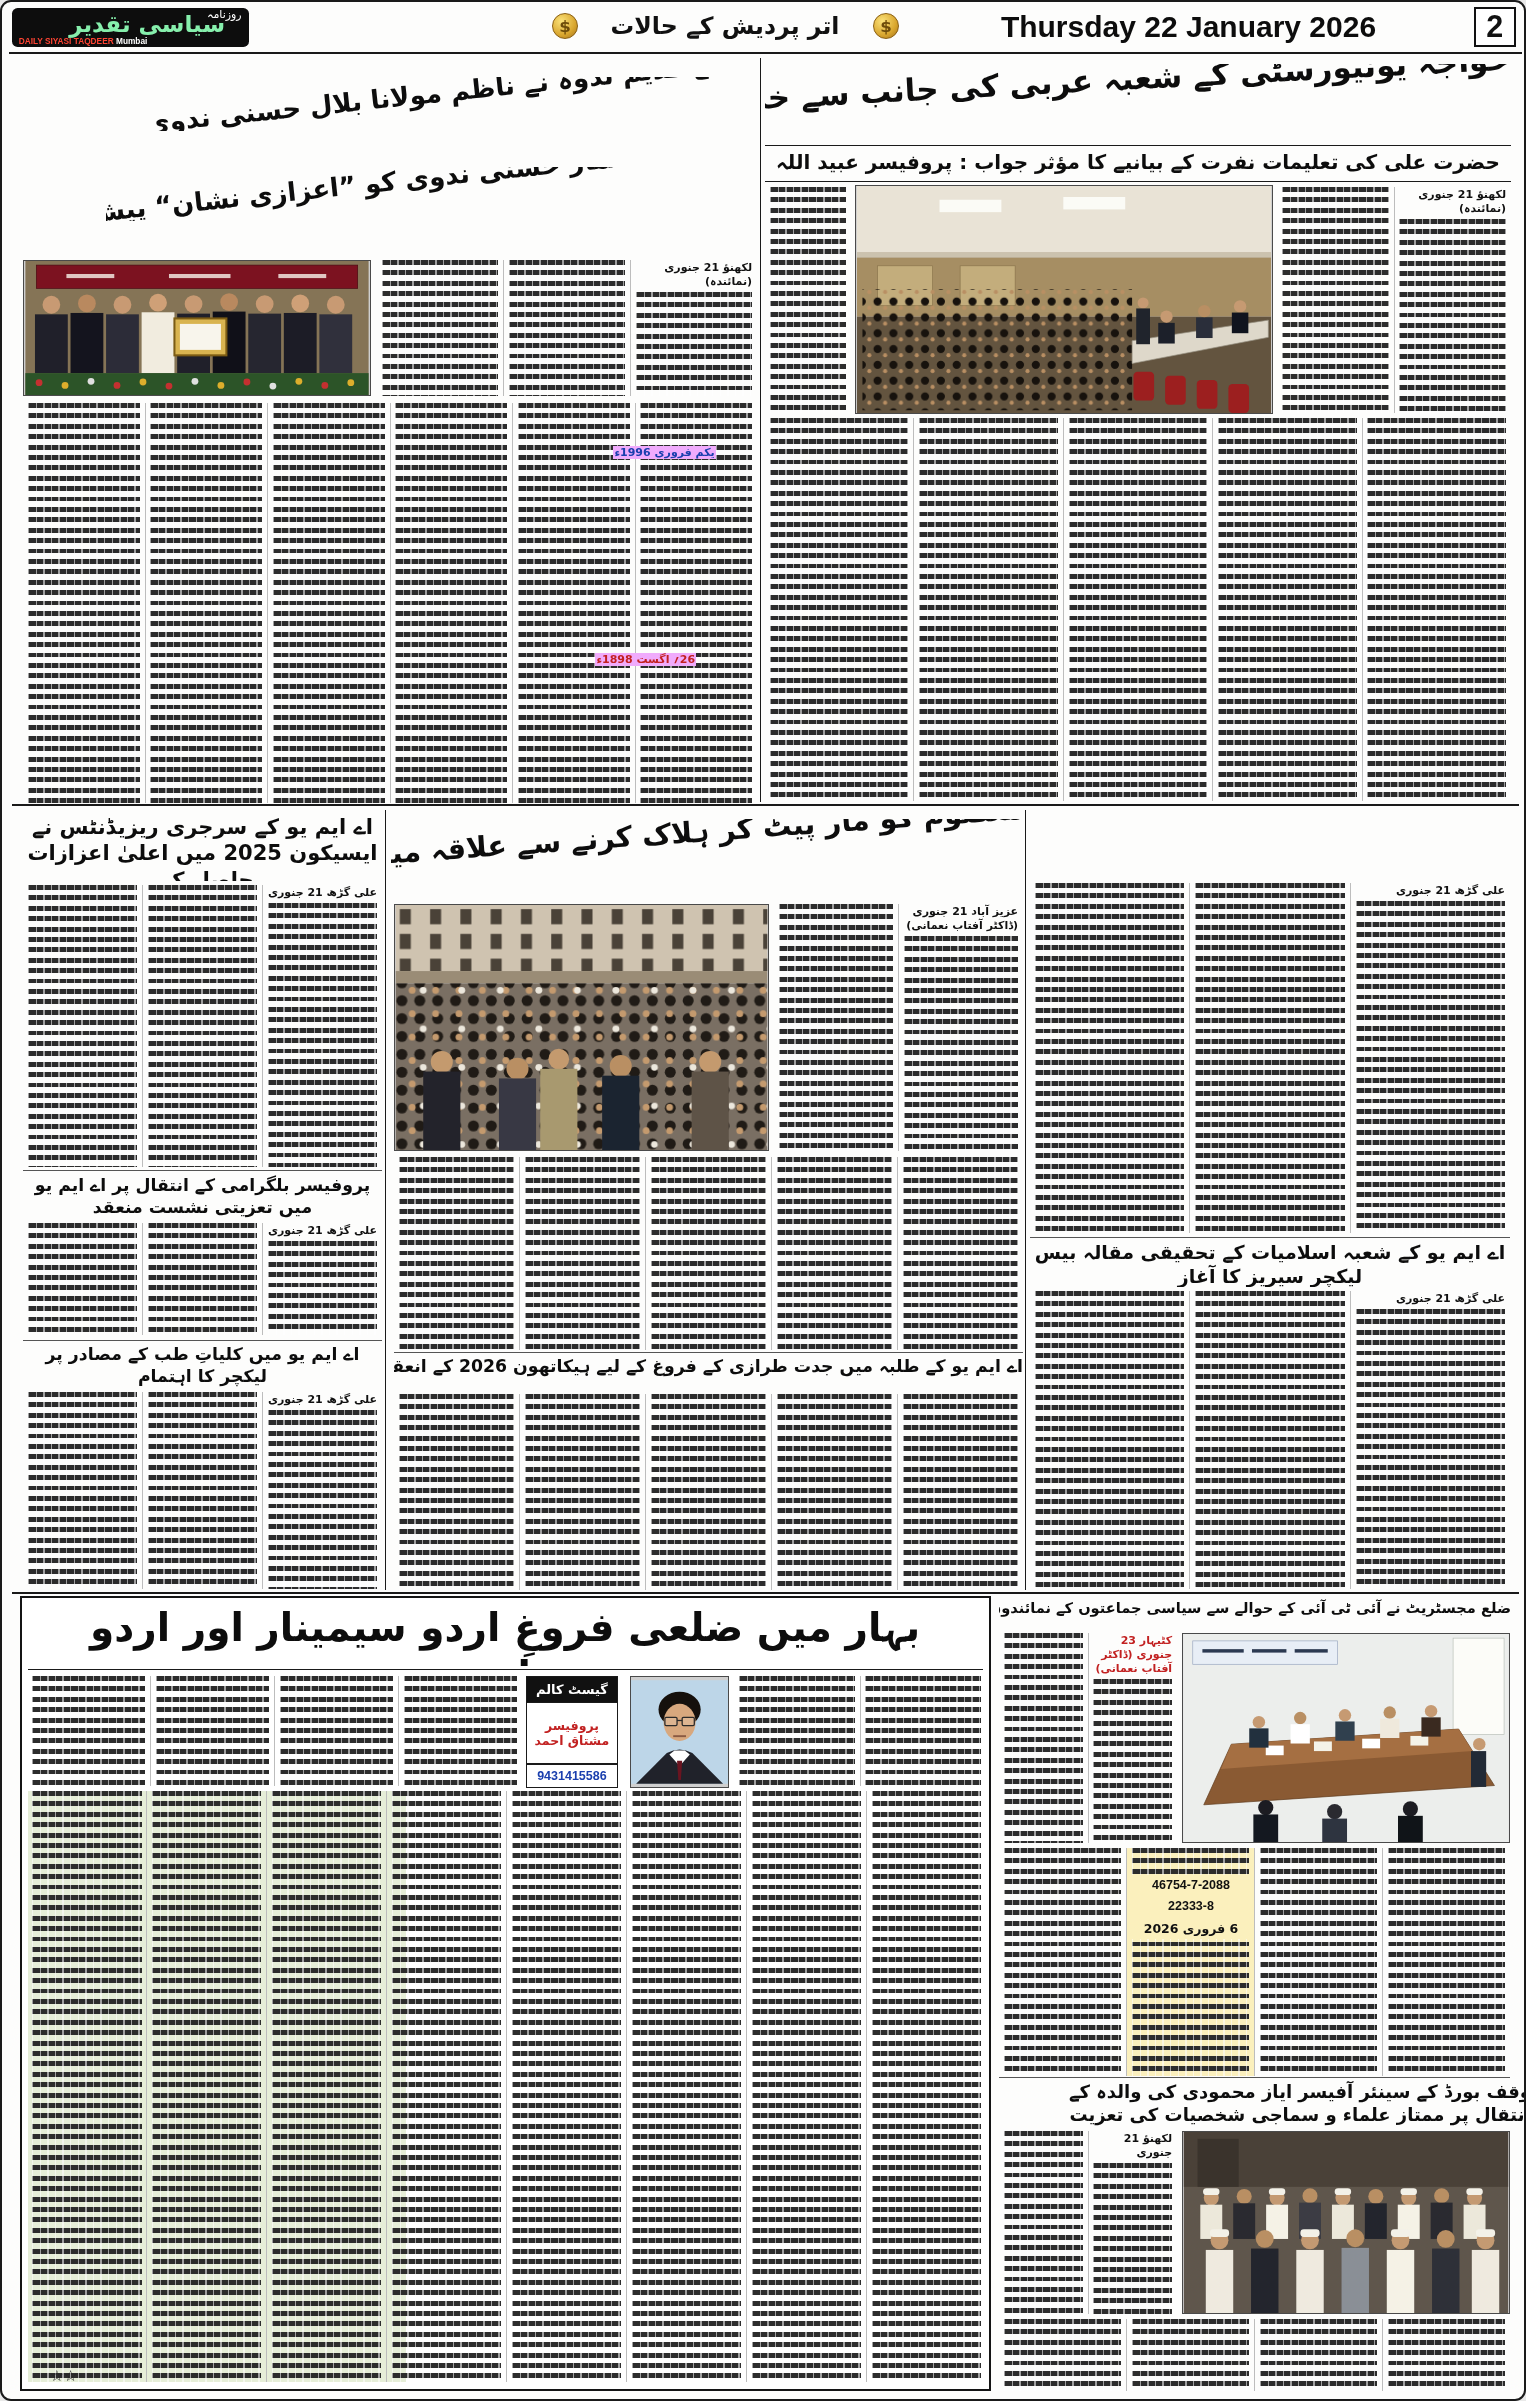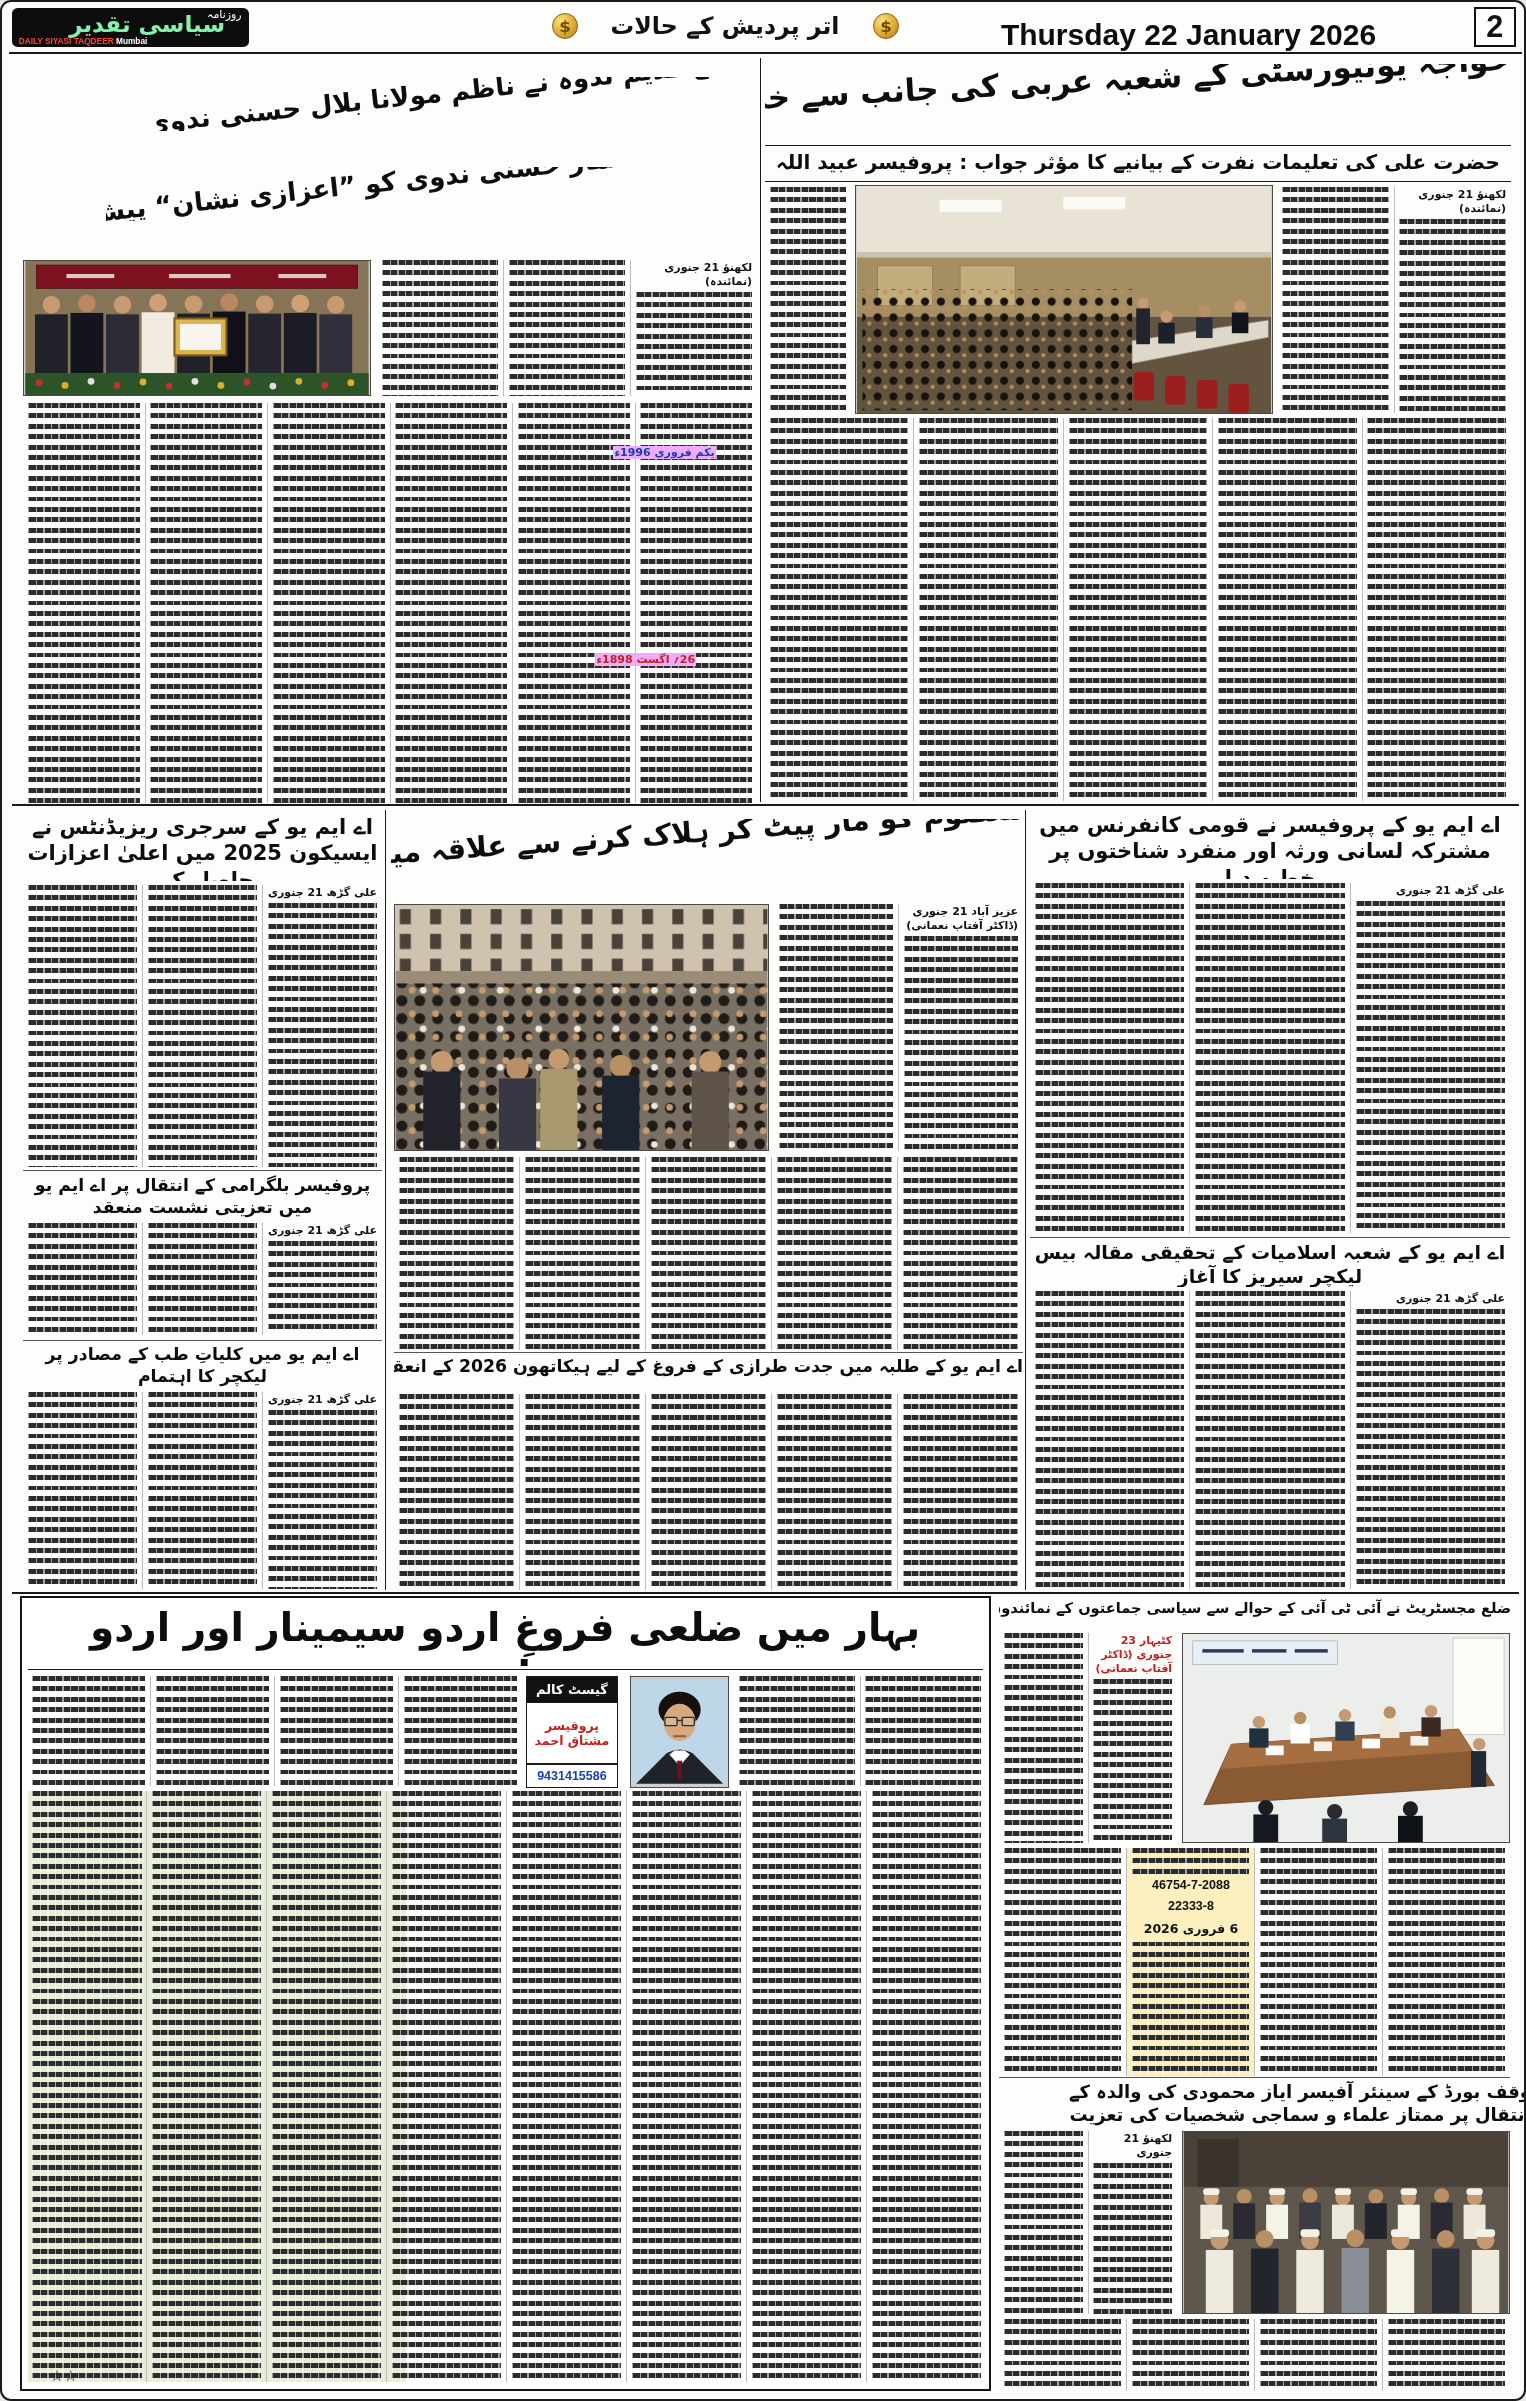--- a/index.html
+++ b/index.html
@@ -49,21 +49,21 @@
   </div>
 
   <div class="abs coin" style="left:550px;top:11px;">
       <span>$</span>
     </div>
   <div class="abs urdu" style="left:584px;top:9.7px;width:278px;text-align:center;font-size:23.6px;font-weight:700;color:#111;">اتر پردیش کے حالات</div>
   <div class="abs coin" style="left:871px;top:11px;">
       <span>$</span>
     </div>
 
-  <div class="abs" style="left:923px;top:8.3px;width:527px;text-align:center;font-size:30px;font-weight:700;color:#0d0d0d;font-family:'Liberation Sans',sans-serif;margin-top:8px;">Thursday 22 January 2026</div>
+  <div class="abs" style="left:923px;top:8.3px;width:527px;text-align:center;font-size:30px;font-weight:700;color:#0d0d0d;font-family:'Liberation Sans',sans-serif;">Thursday 22 January 2026</div>
   <div class="abs pagenum" style="right:8.3px;top:4.9px;width:42px;height:40px;">2</div>
 
   <div class="abs rule" style="left:7px;top:50px;width:1513px;height:2.1px;"></div>
 
   <div class="abs urdu h" style="left:153px;top:75px;width:604px;height:54px;font-size:26px;">
     <span class="tilt" style="transform:rotate(-6deg);">ابنائے قدیم ندوہ نے ناظم مولانا بلال حسنی ندوی و</span>
   </div>
   <div class="abs urdu h" style="left:104px;top:165px;width:604px;height:54px;font-size:26px;">
     <span class="tilt" style="transform:rotate(-6deg);">مولانا عمار حسنی ندوی کو ”اعزازی نشان“ پیش کیا</span>
   </div>
@@ -357,21 +357,20 @@
         <div class="tx"></div>
       </div>
     <div class="col">
         <div class="tx"></div>
       </div>
     <div class="col">
         <div class="tx"></div>
       </div>
   </div>
 
-  <div class="abs urdu h" style="left:1028px;top:810px;width:480px;height:67px;font-size:21px;">اے ایم یو کے پروفیسر نے قومی کانفرنس میں مشترکہ لسانی ورثہ اور منفرد شناختوں پر خطبہ دیا</div>
   <div class="abs cols" style="left:1028px;top:881px;width:480px;height:350px;">
     <div class="col">
       <div class="dateline urdu">علی گڑھ 21 جنوری</div>
       <div class="tx"></div>
     </div>
     <div class="col">
         <div class="tx"></div>
       </div>
     <div class="col">
         <div class="tx"></div>

